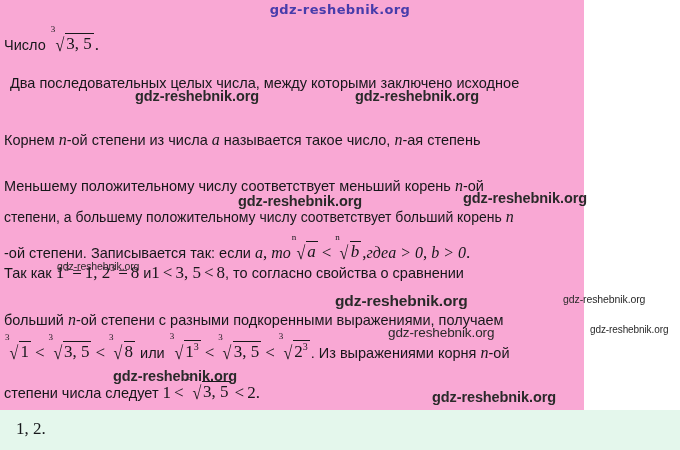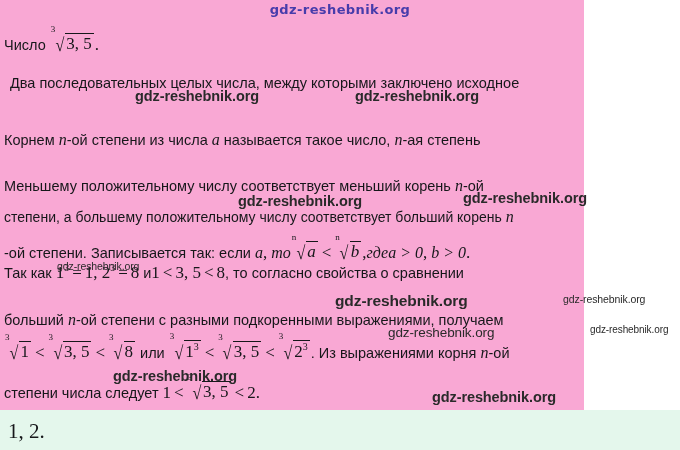--- a/index.html
+++ b/index.html
@@ -118,24 +118,24 @@
   .answer-strip {
     position: absolute;
     left: 0;
     top: 410px;
     width: 680px;
     height: 40px;
     background: #e4f7ec;
   }
   .answer-text {
     position: absolute;
-    left: 8px;
+    left: 16px;
     top: 419px;
     font-family: "Liberation Serif", serif;
-    font-size: 21px;
+    font-size: 17px;
     color: #16171a;
     text-align: right;
   }
 </style>
 </head>
 <body>
 
 <div id="page">
 
   <div class="brand-top">gdz-reshebnik.org</div>

